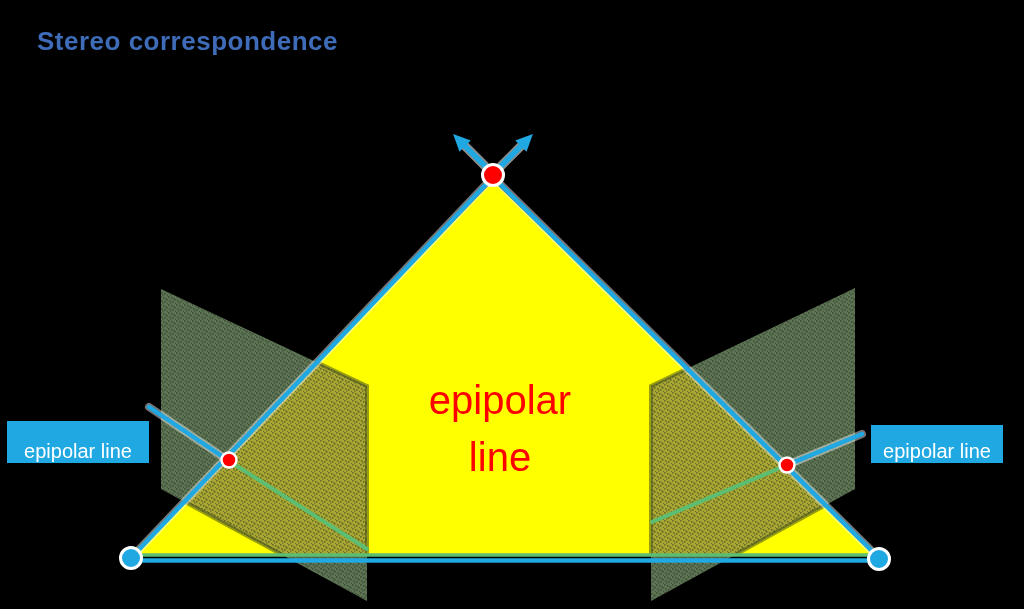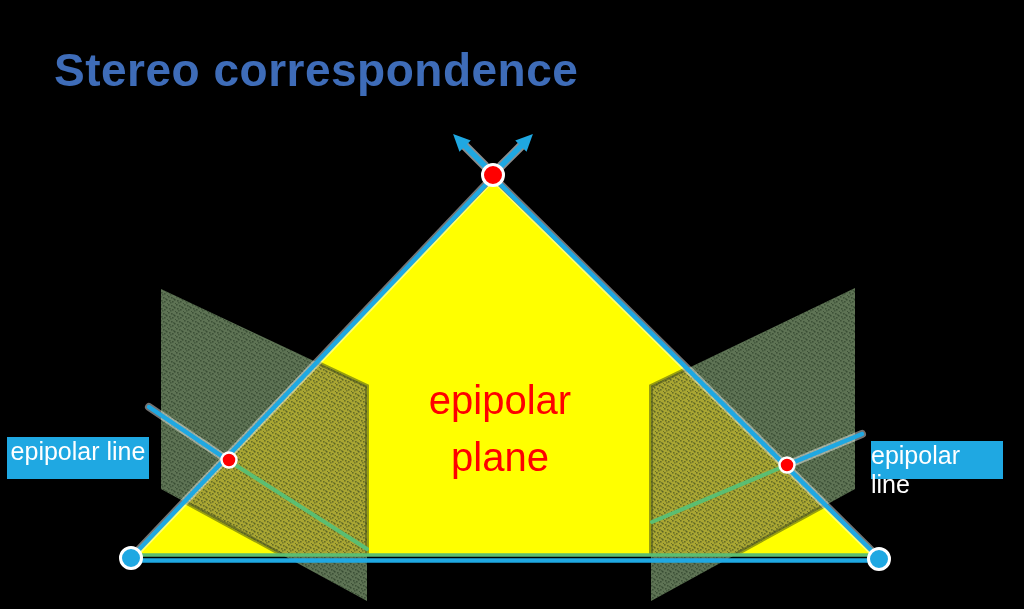--- a/index.html
+++ b/index.html
@@ -1,31 +1,30 @@
 <!DOCTYPE html>
 <html style="--background: #000000; --title-blue: #3E6CB8; --cyan: #1FA8E2; --yellow: #FFFF00; --red: #FF0000; --green: #5BBE72; --plane-dark-green: #5E7354; --plane-olive: #A9A633; --label-text: #FFFFFF;"><head>
 <meta charset="utf-8">
 <style>
   html,body{margin:0;padding:0;background:#000;}
   body{width:1024px;height:609px;overflow:hidden;font-family:"Liberation Sans",sans-serif;}
   .stage{position:absolute;left:0;top:0;width:1024px;height:609px;background:var(--background,#000);}
   .stage svg{position:absolute;left:0;top:0;}
 
   .slide-title{
-    position:absolute;left:37px;top:26px;margin:17px;
-    font-size:46px;font-weight:bold;letter-spacing:.5px;
+    position:absolute;left:37px;top:26px;margin:0;
+    font-size:26px;font-weight:bold;letter-spacing:.5px;
     color:var(--title-blue,#3e6cb8);
   }
 
   .epi-label{
     position:absolute;background:var(--cyan,#1fa8e2);
     color:var(--label-text,#fff);
-    display:flex;align-items:flex-start;justify-content:center;
-    font-size:25px;
-    margin-top:16px;
+    display:flex;align-items:flex-end;justify-content:center;
+    font-size:20px;
   }
   .epi-label.left{left:7px;top:421px;width:142px;height:42px;}
   .epi-label.right{left:871px;top:425px;width:132px;height:38px;}
 
   .plane-text{
     position:absolute;left:360px;top:372px;width:280px;
     text-align:center;font-size:40px;font-weight:normal;
     line-height:57px;color:var(--red,#f00);
   }
 
@@ -131,16 +130,16 @@
   </svg>
 
   <div class="epi-label left">
     <span>epipolar line</span>
   </div>
   <div class="epi-label right">
     <span>epipolar line</span>
   </div>
   <div class="plane-text">
     <div>epipolar</div>
-    <div>plane</div>
+    <div>line</div>
   </div>
 
 </div>
 
 </body></html>

